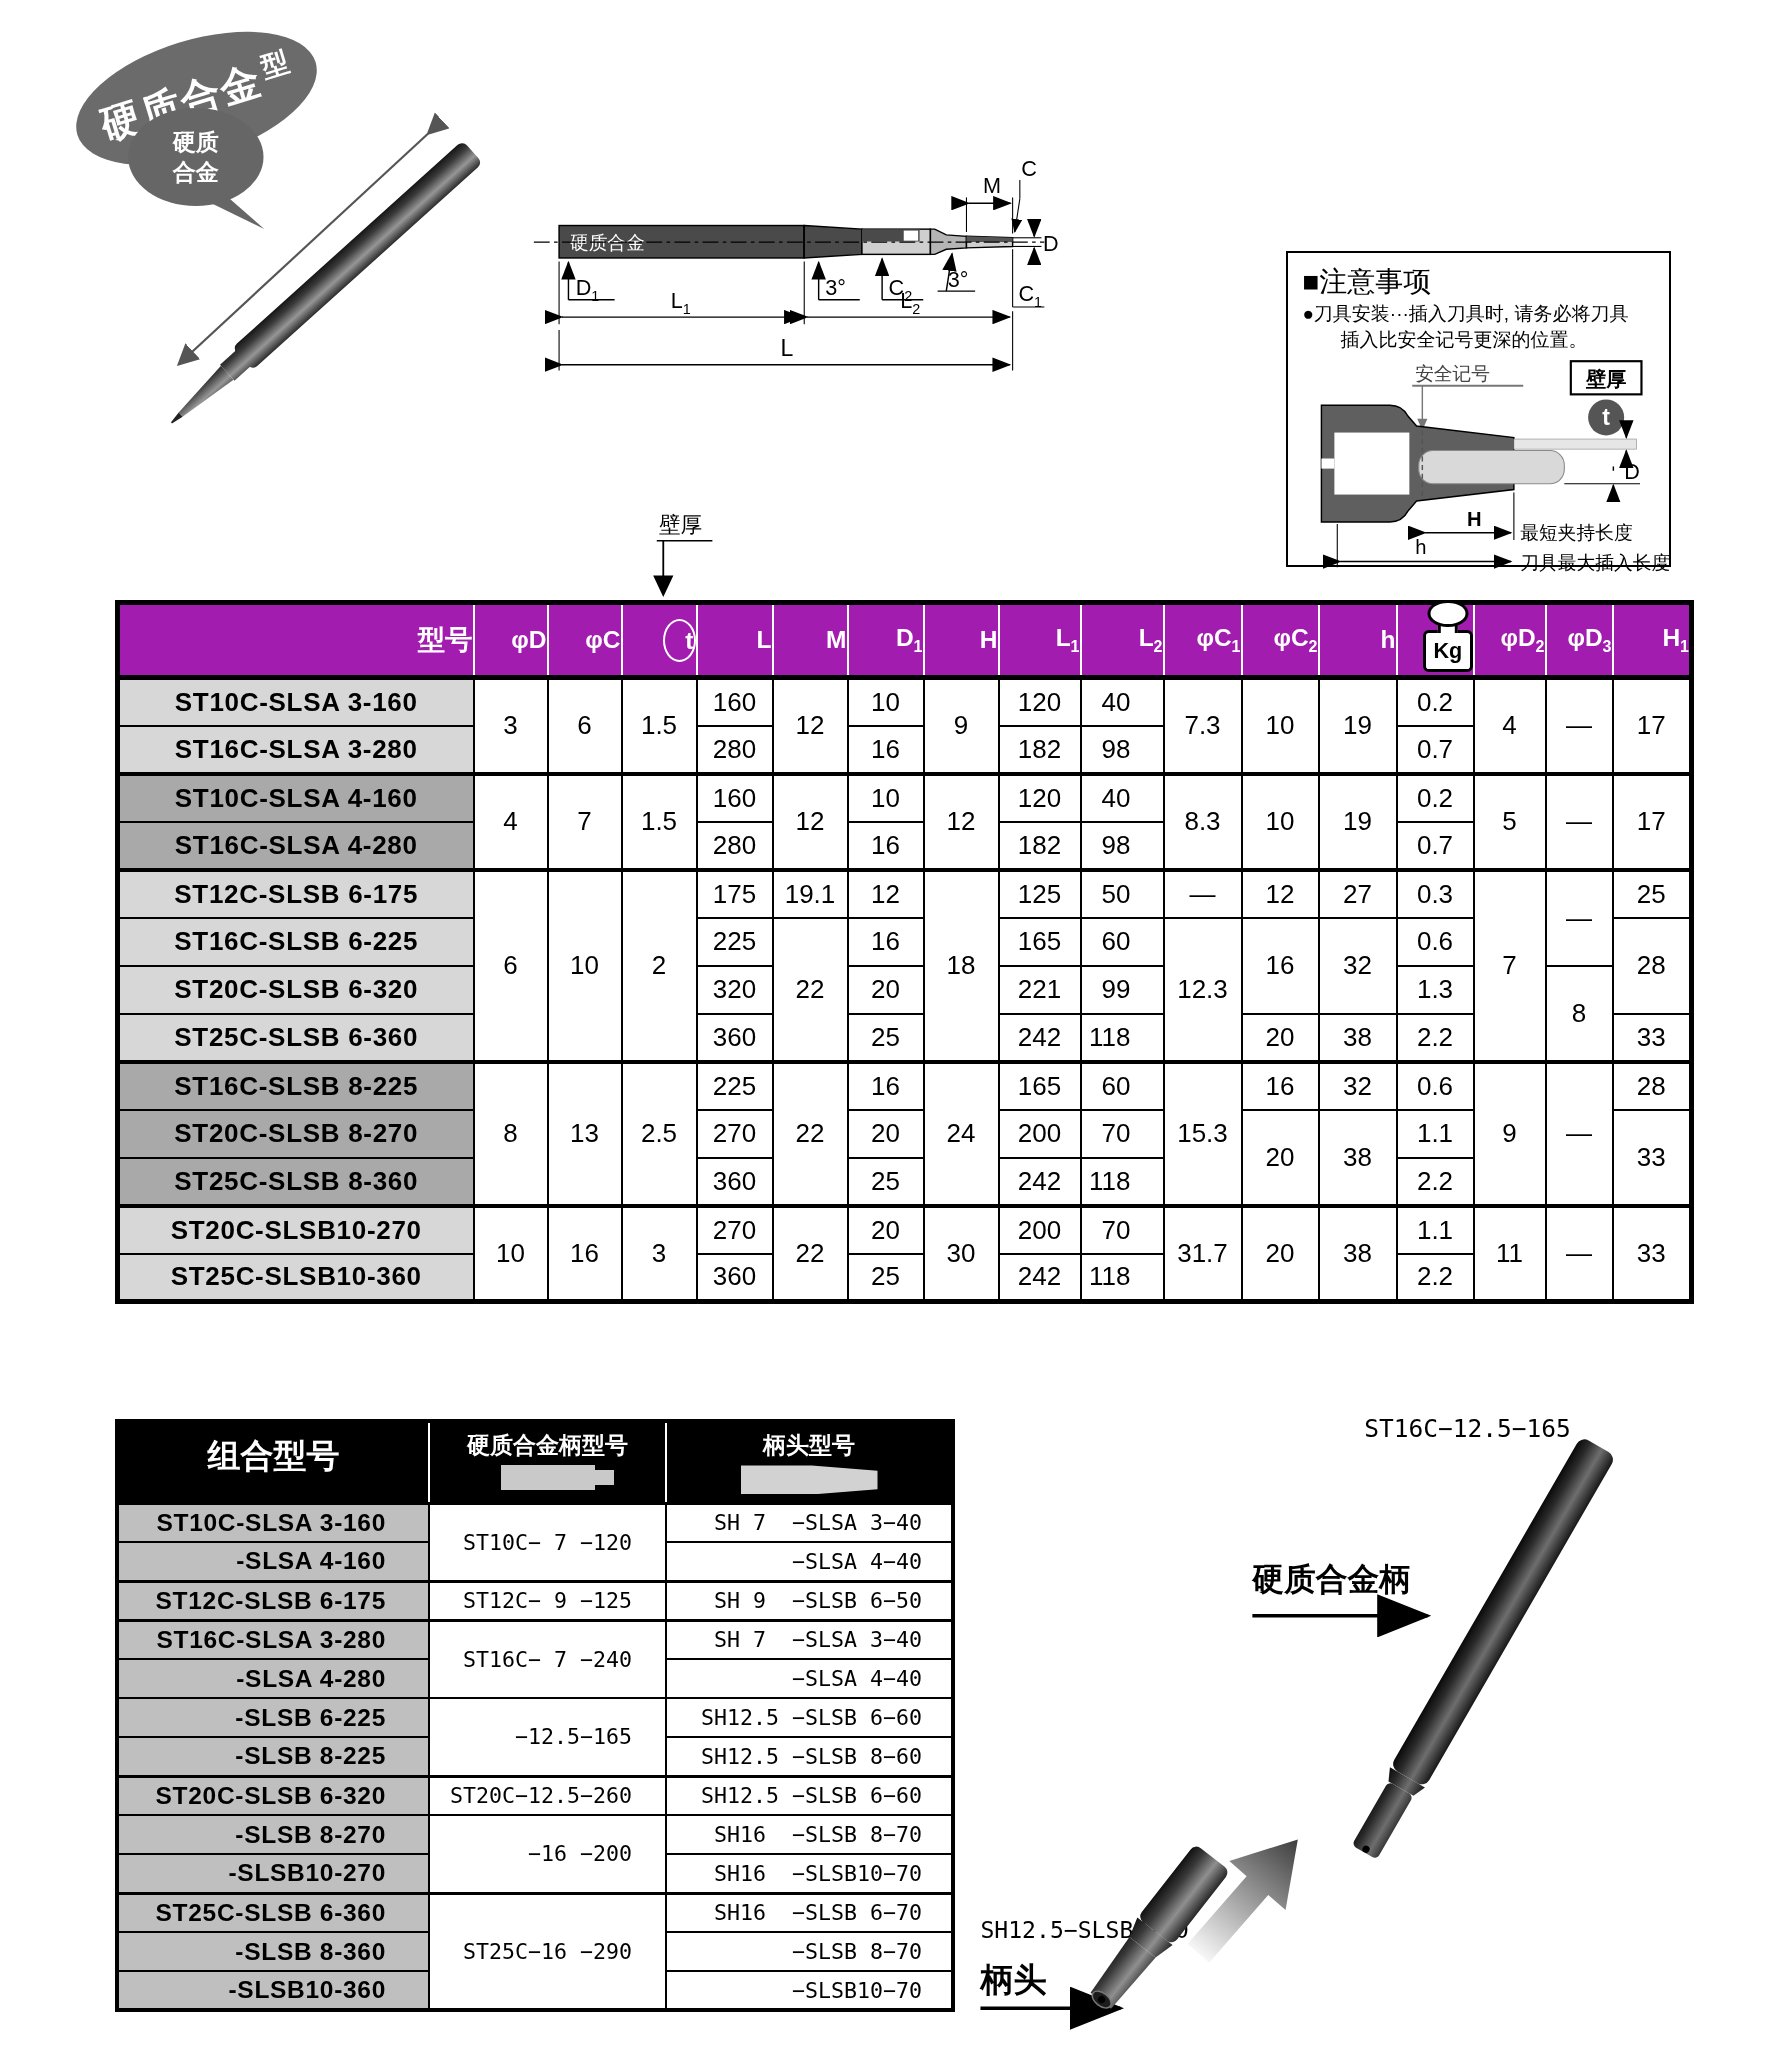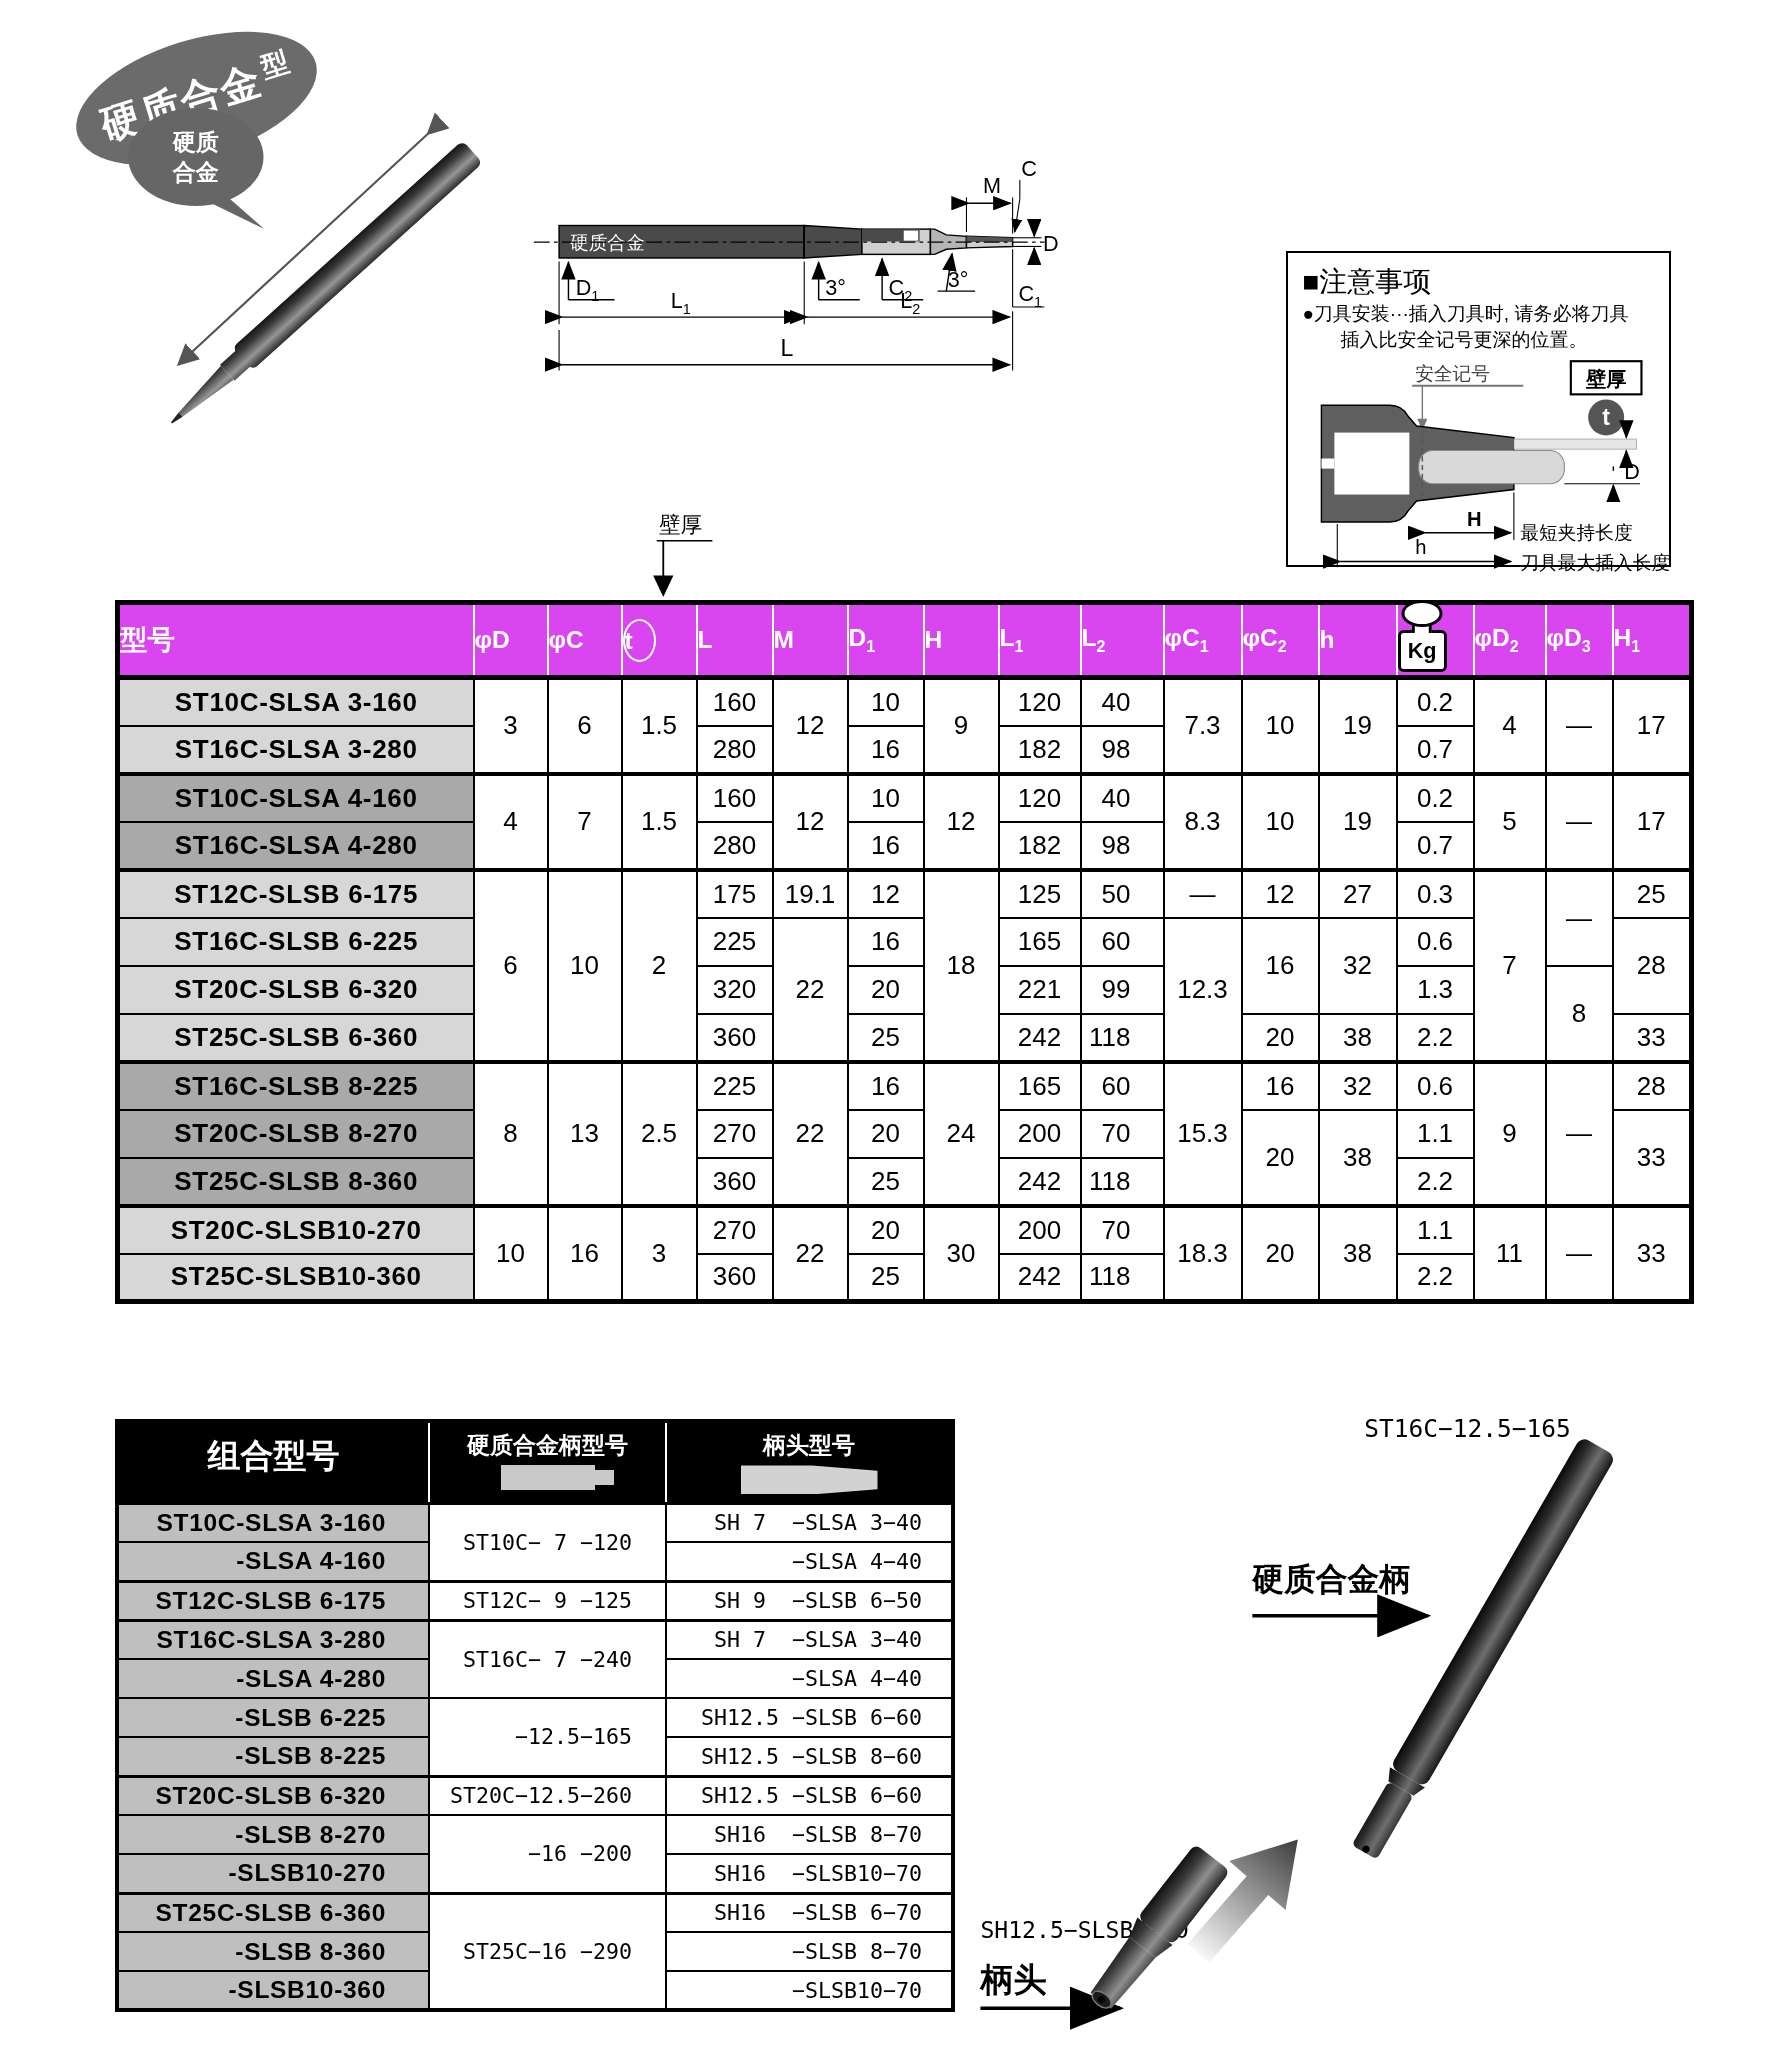--- a/index.html
+++ b/index.html
@@ -20,21 +20,21 @@
   .notice .ln2{padding-left:38px;}
 
   
   .wallptr{position:absolute;left:617px;top:509px;width:159px;height:91px;}
 
   
   .mainwrap{position:absolute;left:115px;top:600px;}
   table{border-collapse:collapse;background:#fff;table-layout:fixed;}
   table.main{border:5.8px solid #000;}
   table.main thead tr{height:75px;}
-  table.main th{background:#d946ef;color:#fff;font-size:24.5px;font-weight:bold;text-align:left;
+  table.main th{background:#a21caf;color:#fff;font-size:24.5px;font-weight:bold;text-align:right;
                 border-left:2.2px solid #fff;border-bottom:5.8px solid #000;padding:0;}
   table.main th:first-child{border-left:none;font-size:27.4px;}
   table.main sub{font-size:16px;}
   table.main tbody tr{height:48px;}
   table.main td{border:2.2px solid #000;text-align:center;font-size:26px;padding:0;}
   table.main td.model{font-weight:bold;letter-spacing:0.7px;}
   table.main td.model.light{background:#d7d7d7;}
   table.main td.model.dark{background:#a9a9a9;}
   table.main td.num.r{text-align:right;padding-right:32px;}
   table.main tr.gs td{border-top:4.3px solid #000;}
@@ -430,21 +430,21 @@
             <td class="model light">ST20C-SLSB10-270</td>
             <td rowspan="2" class="num">10</td>
             <td rowspan="2" class="num">16</td>
             <td rowspan="2" class="num">3</td>
             <td class="num">270</td>
             <td rowspan="2" class="num">22</td>
             <td class="num">20</td>
             <td rowspan="2" class="num">30</td>
             <td class="num">200</td>
             <td class="num r">70</td>
-            <td rowspan="2" class="num">18.3</td>
+            <td rowspan="2" class="num">31.7</td>
             <td rowspan="2" class="num">20</td>
             <td rowspan="2" class="num">38</td>
             <td class="num">1.1</td>
             <td rowspan="2" class="num">11</td>
             <td rowspan="2" class="num">—</td>
             <td rowspan="2" class="num">33</td>
           </tr>
           <tr>
             <td class="model light">ST25C-SLSB10-360</td>
             <td class="num">360</td>

